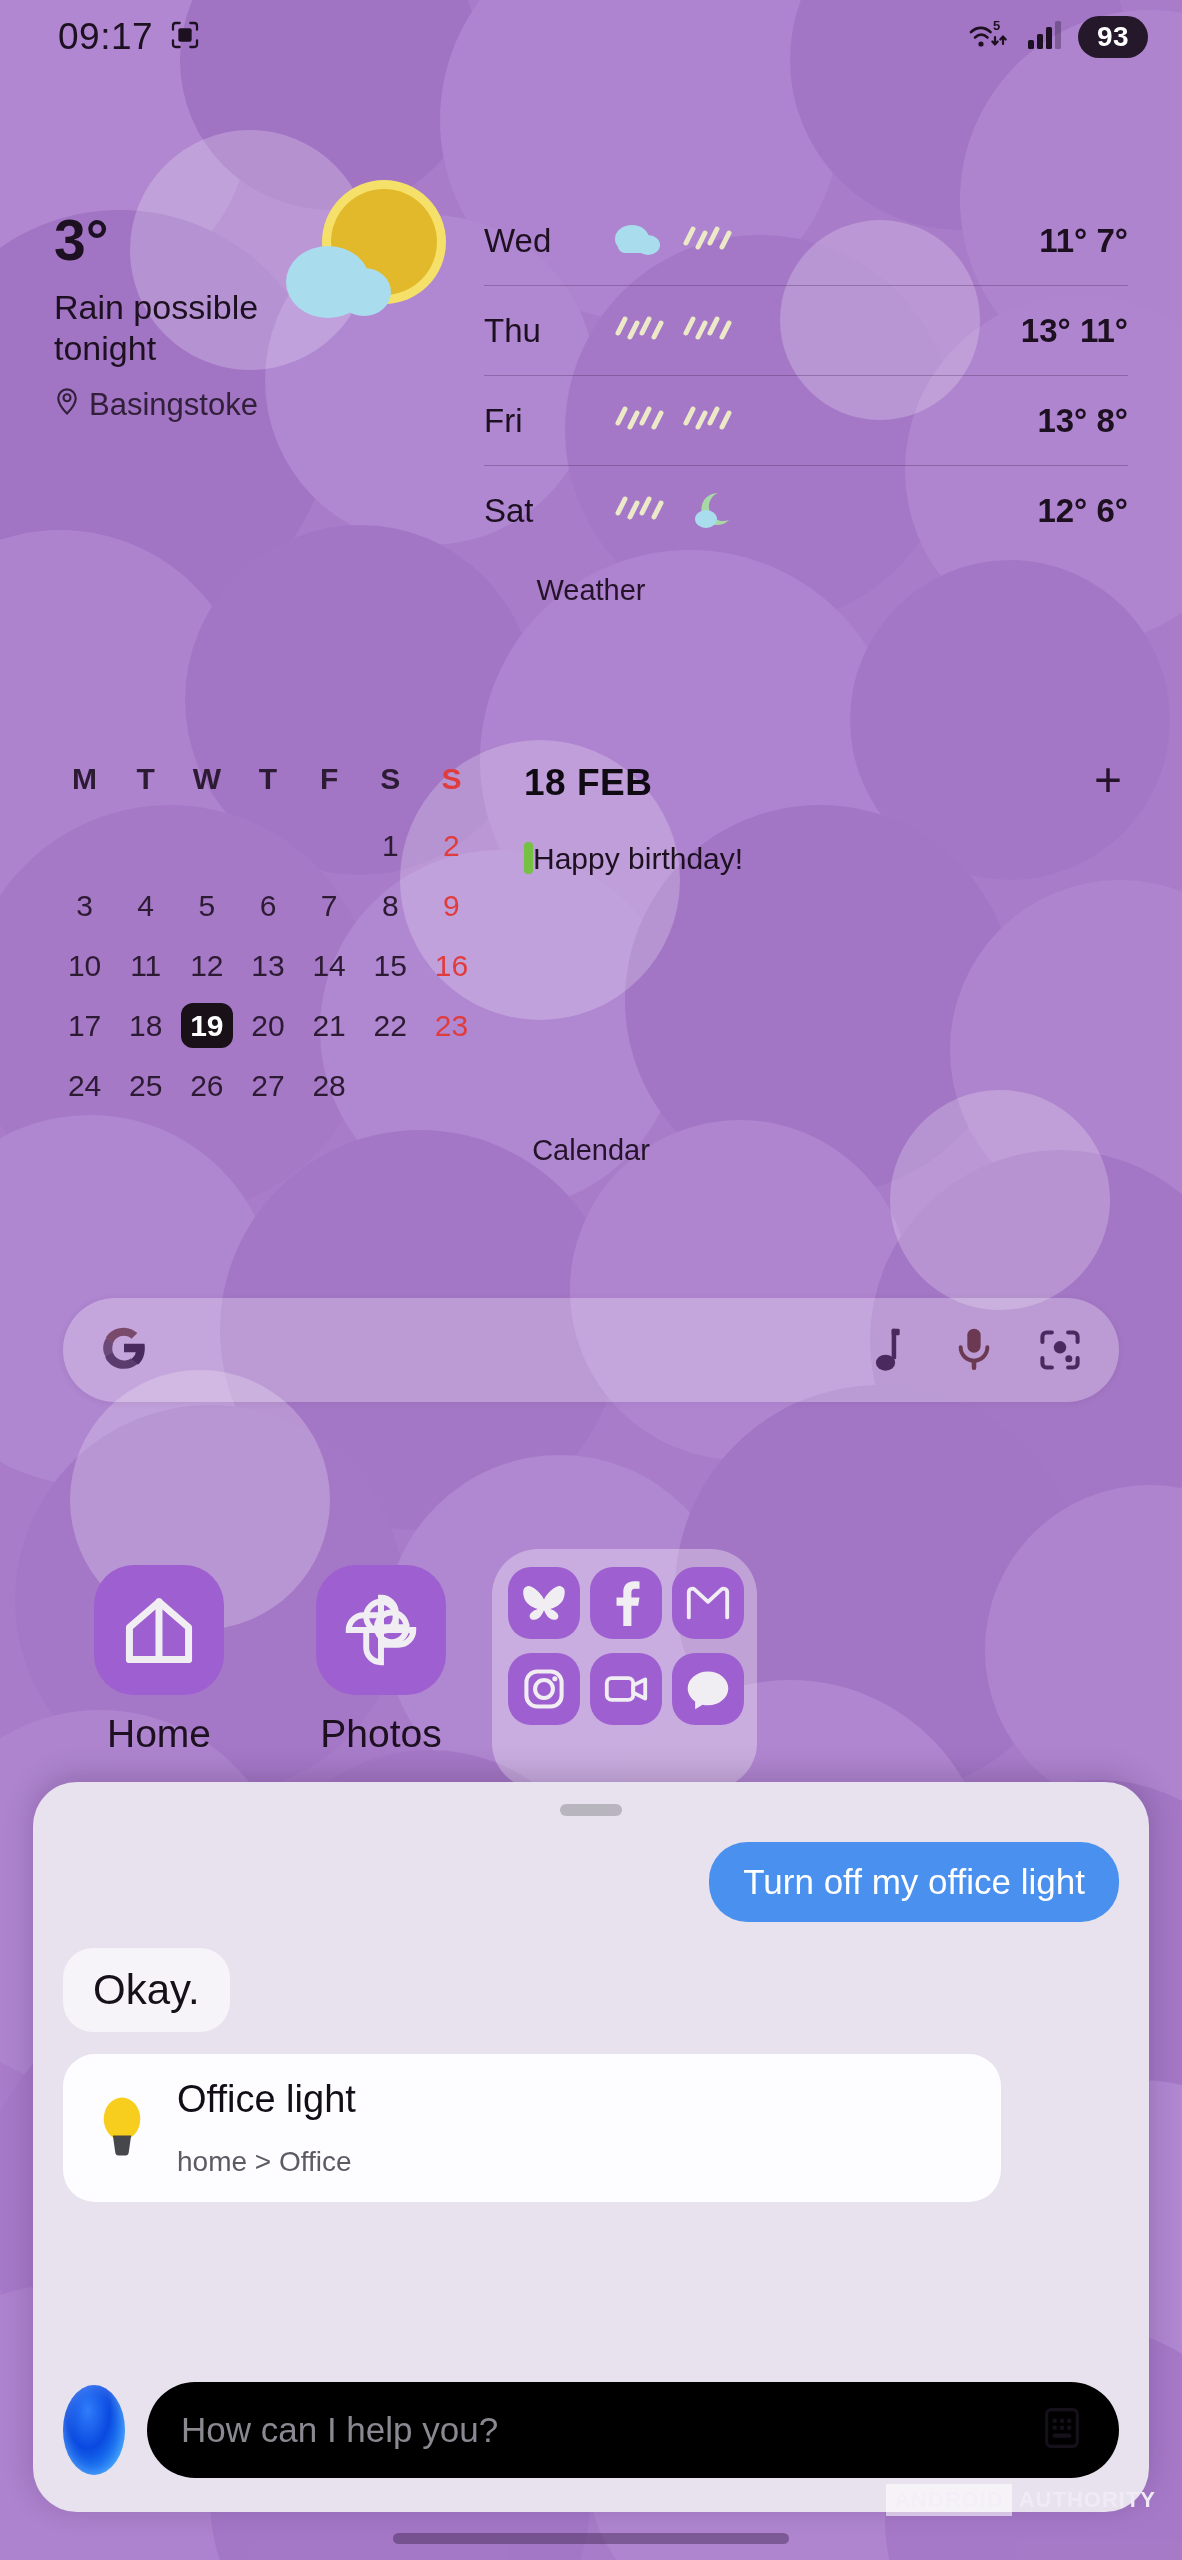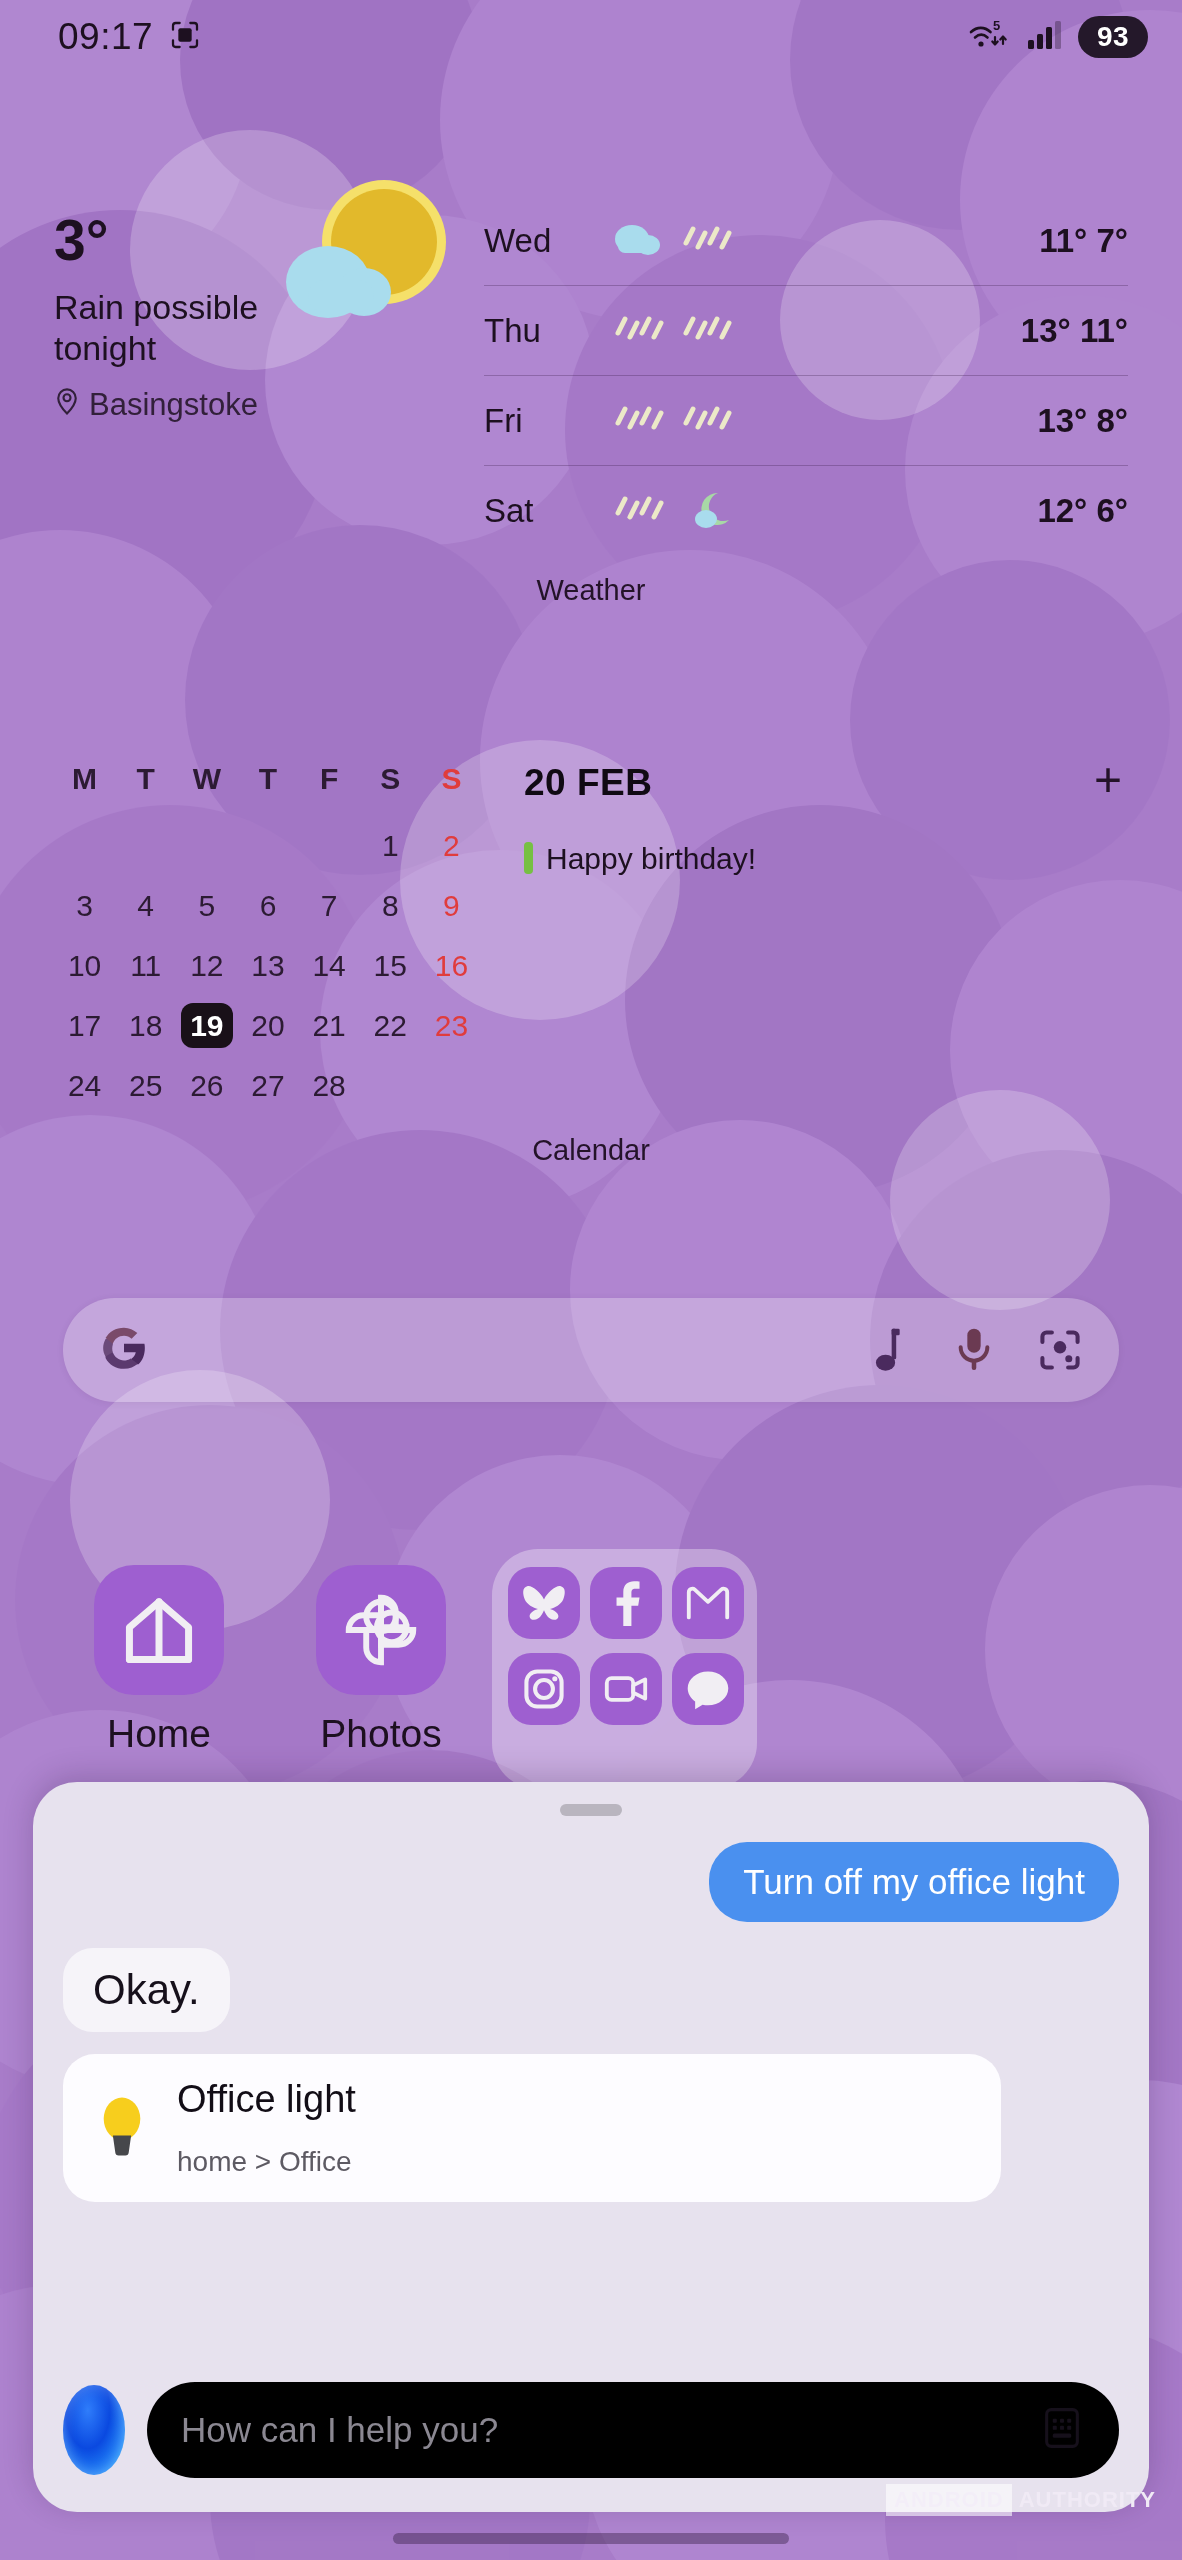--- a/index.html
+++ b/index.html
@@ -73,21 +73,21 @@
   .cal-week div.today span {
     background:#191018; color:#fff; border-radius:12px;
     padding:6px 9px; font-weight:600;
   }
   .cal-right { flex:1; padding-left:42px; position:relative; }
   .cal-date { font-size:37px; font-weight:700; color:#100a13; letter-spacing:.5px; }
   .cal-plus {
     position:absolute; right:6px; top:-6px; font-size:48px; color:#241329;
     line-height:1; font-weight:300;
   }
-  .cal-event { display:flex; gap:13px; margin-top:38px; }
+  .cal-event { display:flex; margin-top:38px; }
   .cal-event-bar { width:9px; height:32px; background:#76c043; border-radius:4px; }
   .cal-event-txt { font-size:30px; color:#1d1020; }
 
   
   .gsearch {
     position:absolute; top:1298px; left:63px; right:63px; height:104px;
     background:rgba(255,255,255,.27); border-radius:52px;
     display:flex; align-items:center; padding:0 36px;
     box-shadow:0 1px 7px rgba(60,30,80,.08);
   }
@@ -462,21 +462,21 @@
           <div>25</div>
           <div>26</div>
           <div>27</div>
           <div>28</div>
           <div></div>
           <div class="sun"></div>
         </div>
       </div>
 
       <div class="cal-right">
-        <div class="cal-date">20 FEB</div>
+        <div class="cal-date">18 FEB</div>
         <div class="cal-plus">+</div>
         <div class="cal-event">
           <span class="cal-event-bar"></span>
           <span class="cal-event-txt">Happy birthday!</span>
         </div>
       </div>
     </div>
     <div class="widget-label">Calendar</div>
   </div>
 

